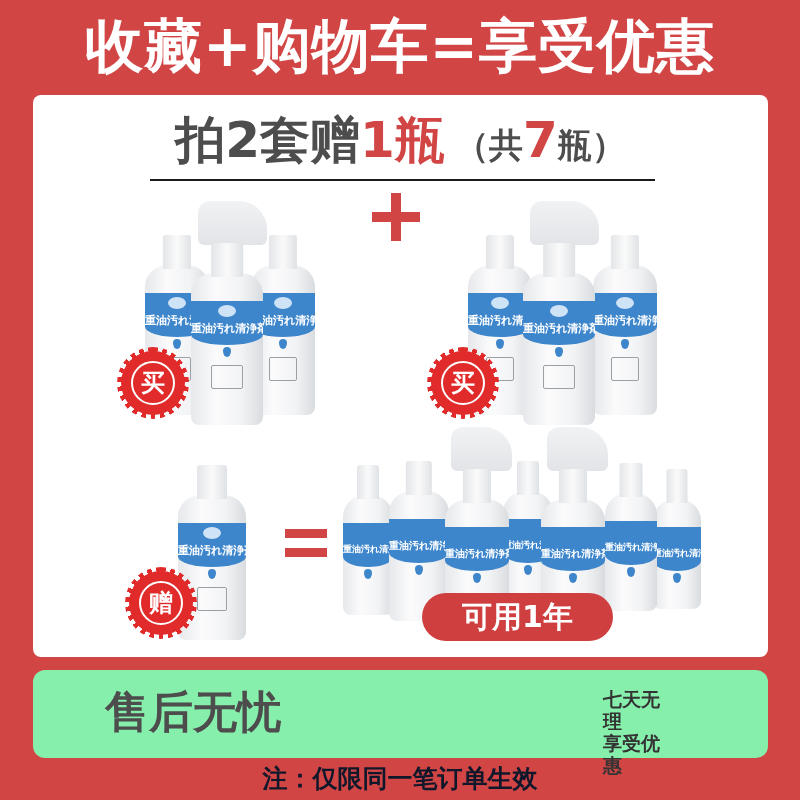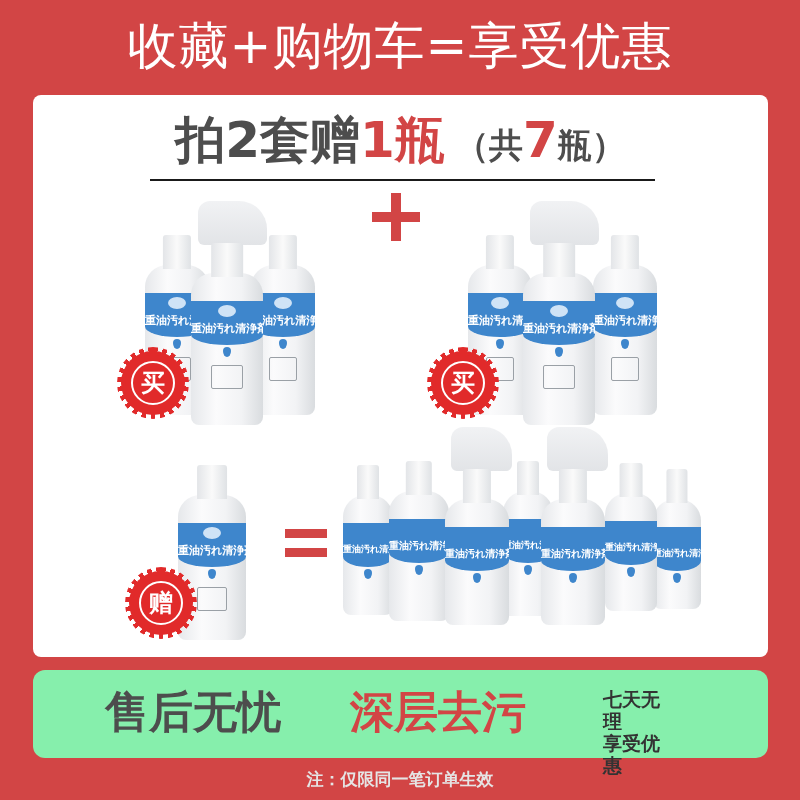--- a/index.html
+++ b/index.html
@@ -4,21 +4,21 @@
 <style>
   * { box-sizing: border-box; margin: 0; padding: 0; }
   html, body { width: 800px; height: 800px; overflow: hidden; }
   body {
     background: #d24545;
     font-family: "DejaVu Sans", "Liberation Sans", sans-serif;
     position: relative;
   }
   .headline {
     position: absolute; left: 0; top: 6px; width: 800px; height: 80px;
-    text-align: center; color: #fff; font-size: 50px; font-weight: normal;
+    text-align: center; color: #fff; font-size: 58px; font-weight: bold;
     line-height: 80px; letter-spacing: 1px;
   }
   .card-main {
     position: absolute; left: 33px; top: 95px; width: 735px; height: 562px;
     background: #fff; border-radius: 8px;
   }
   .offer {
     position: absolute; left: 0; top: 10px; width: 735px; height: 70px;
     text-align: center; font-weight: bold; line-height: 70px; white-space: nowrap;
   }
@@ -102,21 +102,21 @@
   }
   .slogan-red {
     position: absolute; left: 317px; top: 12px; font-size: 44px; font-weight: bold; color: #d24545; line-height: 60px;
   }
   .guarantee {
     position: absolute; left: 570px; top: 18px; width: 75px; font-size: 19px; font-weight: bold;
     color: #333; line-height: 22px;
   }
   .footnote {
     position: absolute; left: 0; top: 762px; width: 800px; text-align: center;
-    color: #e5e5e5; font-size: 17px; font-weight: bold; line-height: 34px;
+    color: #0f172a; font-size: 25px; font-weight: bold; line-height: 34px;
   }
 </style>
 </head>
 <body>
 
 <div class="headline">收藏+购物车=享受优惠</div>
 
 <div class="card-main">
   <div class="offer">
     <span class="gray">拍2套赠</span><span class="red">1瓶</span><span class="paren">（共</span><span class="paren-num">7</span><span class="paren" style="margin-left:0">瓶）</span>
@@ -222,24 +222,24 @@
         <div class="drop"></div>
       </div>
     <div class="bottle" style="left:198px;top:74px;width:64px;height:126px;z-index:2;">
         <div class="trigger"></div>
         <div class="neck"></div>
         <div class="label" style="font-size:10px;"><span>重油汚れ清浄剤</span></div>
         <div class="drop"></div>
       </div>
   </div>
 
+  <div class="pill" style="z-index:5;">可用1年</div>
 </div>
 
 <div class="card-bottom">
   <div class="slogan-gray">售后无忧</div>
-  <div class="slogan-red">深层去污</div>
   <div class="guarantee">
     <div>七天无理</div>
     <div>享受优惠</div>
   </div>
 </div>
 
 <div class="footnote">注：仅限同一笔订单生效</div>
 
 </body></html>

